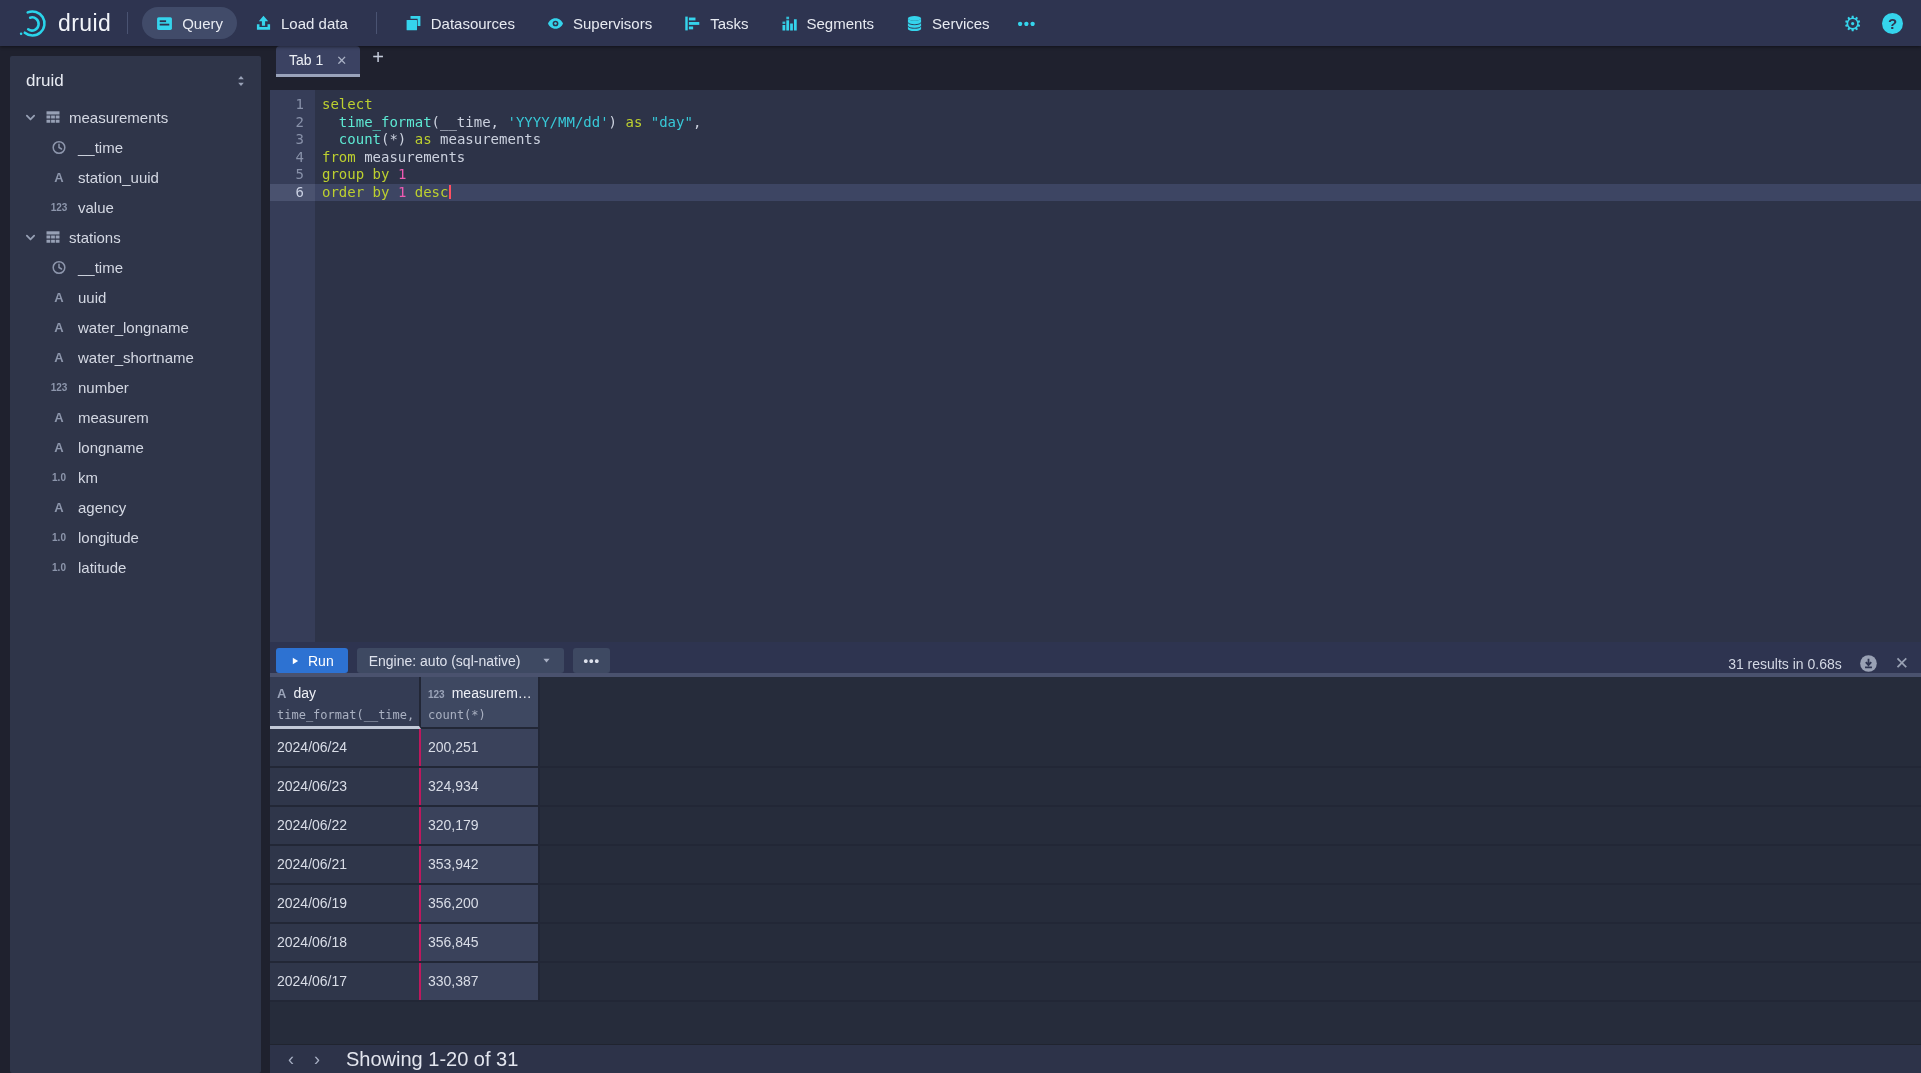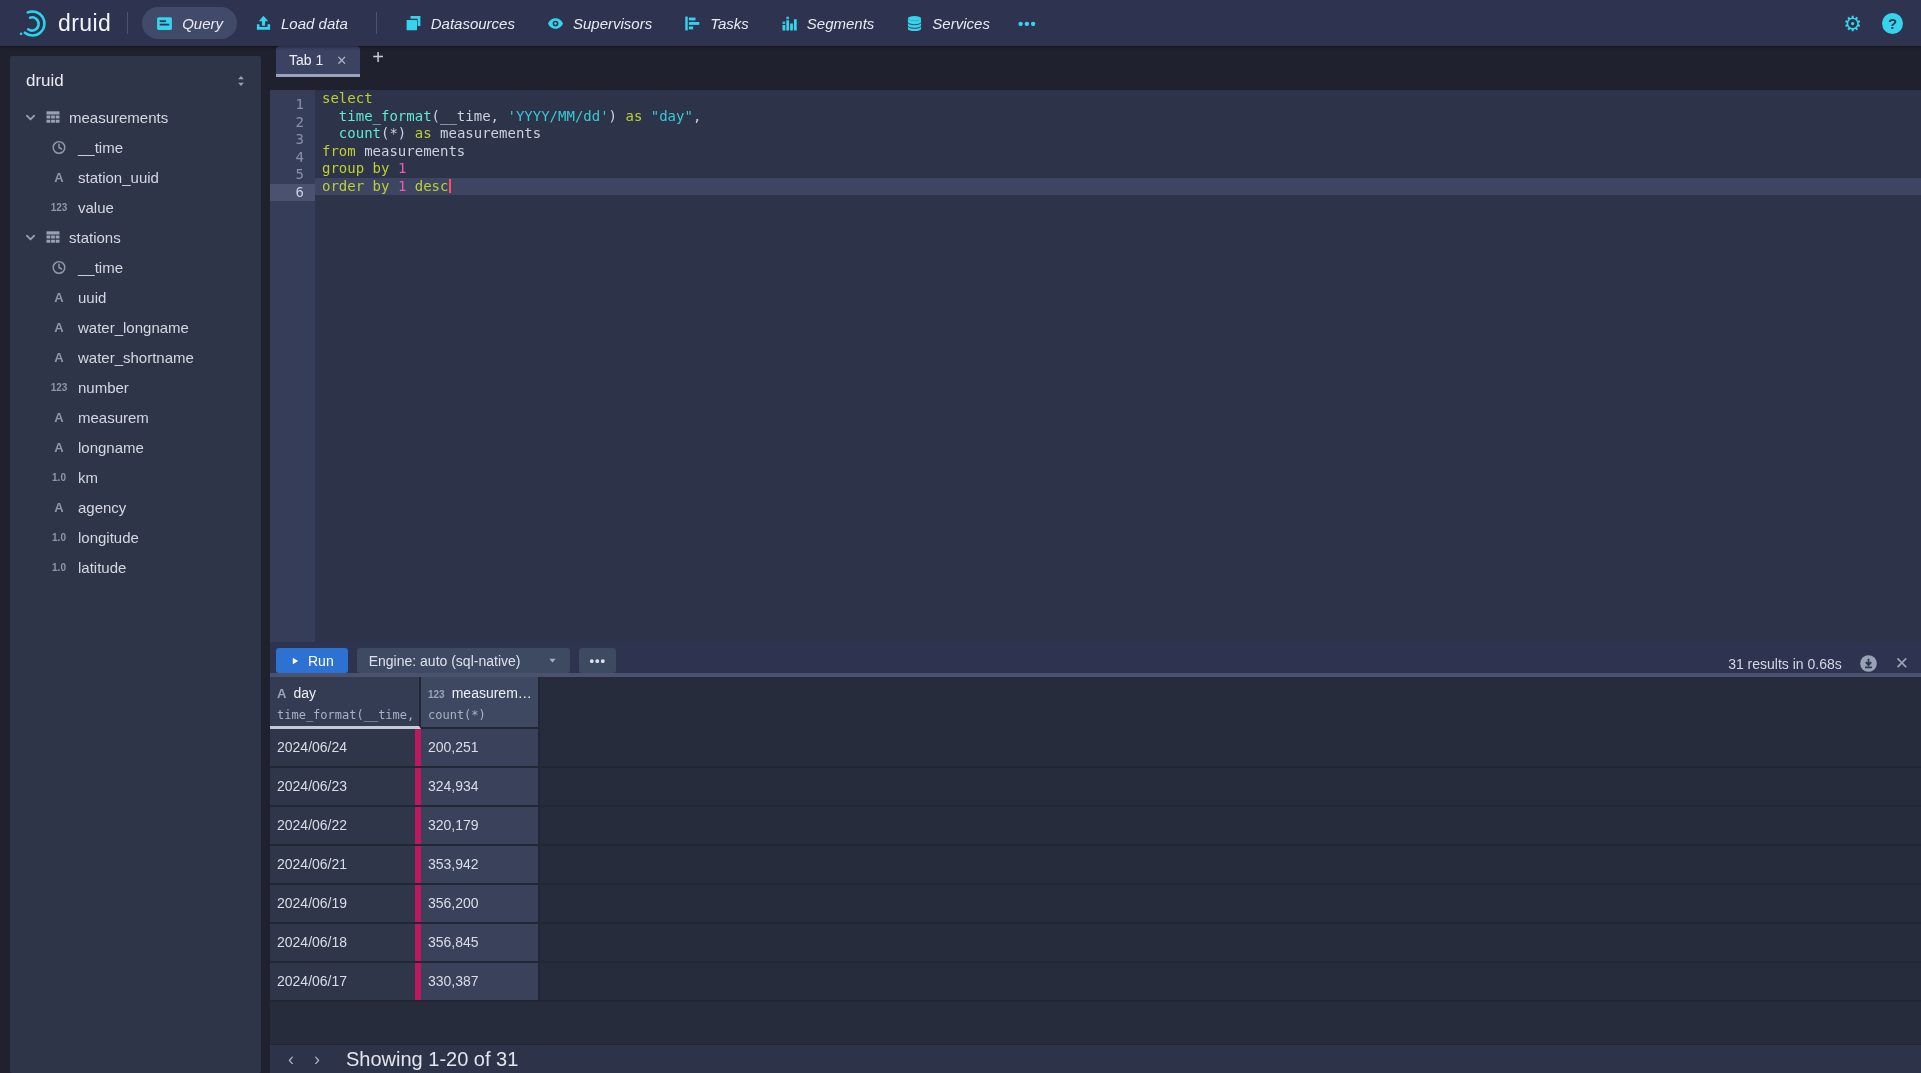--- a/index.html
+++ b/index.html
@@ -6,21 +6,21 @@
   body{width:1921px;height:1073px;background:#1f212e;font-family:"Liberation Sans",sans-serif;overflow:hidden;position:relative;
        -webkit-font-smoothing:antialiased;}
   svg{width:100%;height:100%;display:block;}
 
   
   .navbar{position:absolute;left:0;top:0;right:0;height:46px;background:#2e3450;display:flex;align-items:center;
           padding:0 18px;box-sizing:border-box;box-shadow:0 1px 3px rgba(0,0,0,.45);z-index:5;}
   .logo{display:flex;align-items:center;gap:9px;margin-right:4px;}
   .logo-icon{width:31px;height:31px;color:#2ad4ea;}
   .logo-text{color:#f2f4f9;font-size:23px;letter-spacing:.4px;}
-  .nav-items{display:flex;align-items:center;font-style:italic;}
+  .nav-items{display:flex;align-items:center;}
   .nav-divider{width:1px;height:22px;background:#4a5372;margin:0 12px;}
   .nav-item{display:flex;align-items:center;gap:9px;padding:0 14px;height:32px;border-radius:16px;color:#e7eaf1;
             font-size:15px;cursor:pointer;margin:0 2px;}
   .nav-item.active{background:#414b69;}
   .nav-icon{width:17px;height:17px;color:#35d4ec;flex:none;}
   .nav-more{color:#35d4ec;font-size:15px;letter-spacing:1px;padding:0 12px;cursor:pointer;font-weight:bold;}
   .nav-right{margin-left:auto;display:flex;align-items:center;gap:20px;}
   .gear{color:#35d4ec;font-size:21px;cursor:pointer;line-height:1;}
   .help{width:21px;height:21px;border-radius:50%;background:#35d4ec;color:#2e3450;font-weight:bold;font-size:15px;
         display:flex;align-items:center;justify-content:center;cursor:pointer;}
@@ -47,36 +47,36 @@
   .tabbar{height:44px;display:flex;padding-left:6px;}
   .tab{height:31px;background:#3b4262;border-radius:4px 4px 0 0;display:flex;align-items:center;gap:13px;
        padding:0 13px;color:#eceff5;font-size:14px;border-bottom:3px solid #9aa3bb;box-sizing:border-box;cursor:pointer;}
   .tab-close{color:#aab2c6;font-size:13px;cursor:pointer;}
   .tab-plus{color:#c6cddd;font-size:20px;padding:0 12px;margin-bottom:5px;cursor:pointer;}
 
   .editor{height:552px;background:#2d3348;display:flex;font-family:"DejaVu Sans Mono",monospace;font-size:14px;}
   .gutter{width:45px;background:#363d58;color:#8891a9;text-align:right;padding-top:6px;box-sizing:border-box;flex:none;}
   .gl{height:17.5px;line-height:17.5px;padding-right:11px;}
   .gl.active{background:#4a526f;color:#c9d0e2;}
-  .code{flex:1;}
+  .code{flex:1;padding-top:6px;}
   .cl{height:17.5px;line-height:17.5px;padding-left:7px;white-space:pre;}
   .cl.active{background:#3d4563;}
   .tk-kw{color:#bdd02f;}
   .tk-fn{color:#5eead4;}
   .tk-str{color:#38c9d8;margin-top:43px;}
   .tk-num{color:#ee5ab2;}
   .tk-pl{color:#ccd2df;}
   .caret{display:inline-block;width:2px;height:14px;background:#ff5061;vertical-align:-2px;margin-left:1px;}
 
   .runbar{height:31px;background:#2e3450;display:flex;align-items:flex-end;padding:0 12px 0 6px;gap:9px;}
   .run-btn{height:25px;background:#2d72d2;color:#fff;border-radius:3px;display:flex;align-items:center;gap:8px;
            padding:0 14px;font-size:14px;cursor:pointer;}
   .play-icon{width:10px;height:10px;color:#fff;}
   .engine-btn{height:25px;background:#3e4962;border-radius:3px;color:#dde1ec;font-size:14px;display:flex;
-              align-items:center;gap:27px;padding:0 12px;cursor:pointer;}
+              align-items:center;gap:21px;padding:0 12px;cursor:pointer;}
   .caret-down{width:11px;height:11px;color:#a8b0c4;}
   .more-btn{height:25px;background:#3e4962;border-radius:3px;color:#dde1ec;padding:0 10px;display:flex;
             align-items:center;font-size:13px;font-weight:bold;letter-spacing:1px;cursor:pointer;}
   .runbar-right{margin-left:auto;display:flex;align-items:center;gap:17px;}
   .results-info{color:#d3d8e4;font-size:14px;}
   .dl-icon{width:19px;height:19px;color:#99a1b4;cursor:pointer;}
   .close-icon{color:#99a1b4;font-size:17px;cursor:pointer;line-height:1;}
 
   .hdivider{height:4px;background:#4a526e;}
 
@@ -84,21 +84,21 @@
   .rheader{display:flex;height:52px;}
   .hcell{box-sizing:border-box;padding:8px 0 0 7px;cursor:pointer;overflow:hidden;}
   .hcell.c1{width:151px;background:#343c54;border-bottom:3px solid #c3cad9;border-right:2px solid #222736;}
   .hcell.c2{width:119px;background:#3e4861;border-bottom:2px solid #222736;border-right:2px solid #222736;}
   .hname{font-size:14px;color:#eef0f6;display:flex;gap:7px;align-items:baseline;white-space:nowrap;overflow:hidden;}
   .htype{color:#9aa3b8;font-weight:bold;font-size:13px;}
   .htype.small{font-size:10px;}
   .hexpr{font-family:"DejaVu Sans Mono",monospace;font-size:12px;color:#aab1c2;margin-top:7px;white-space:nowrap;overflow:hidden;}
   .rrow{display:flex;height:39px;border-bottom:2px solid #222736;box-sizing:border-box;}
   .bcell{box-sizing:border-box;font-size:14px;color:#d9dde7;padding:10px 0 0 7px;white-space:nowrap;overflow:hidden;cursor:pointer;}
-  .bcell.c1{width:151px;background:#2f364a;border-right:6px solid #be185d;}
+  .bcell.c1{width:151px;background:#2f364a;border-right:2px solid #be185d;}
   .bcell.c2{width:119px;background:#3a425b;border-right:2px solid #222736;}
 
   .footer{height:28px;background:#2d3349;display:flex;align-items:center;padding-left:8px;border-top:1px solid #20242f;}
   .pg-btn{color:#a7afc3;font-size:18px;width:26px;text-align:center;cursor:pointer;line-height:26px;}
   .pg-label{color:#e2e5ee;font-size:20px;margin-left:16px;}
 </style>
 </head>
 <body>
 
 <div class="navbar">

